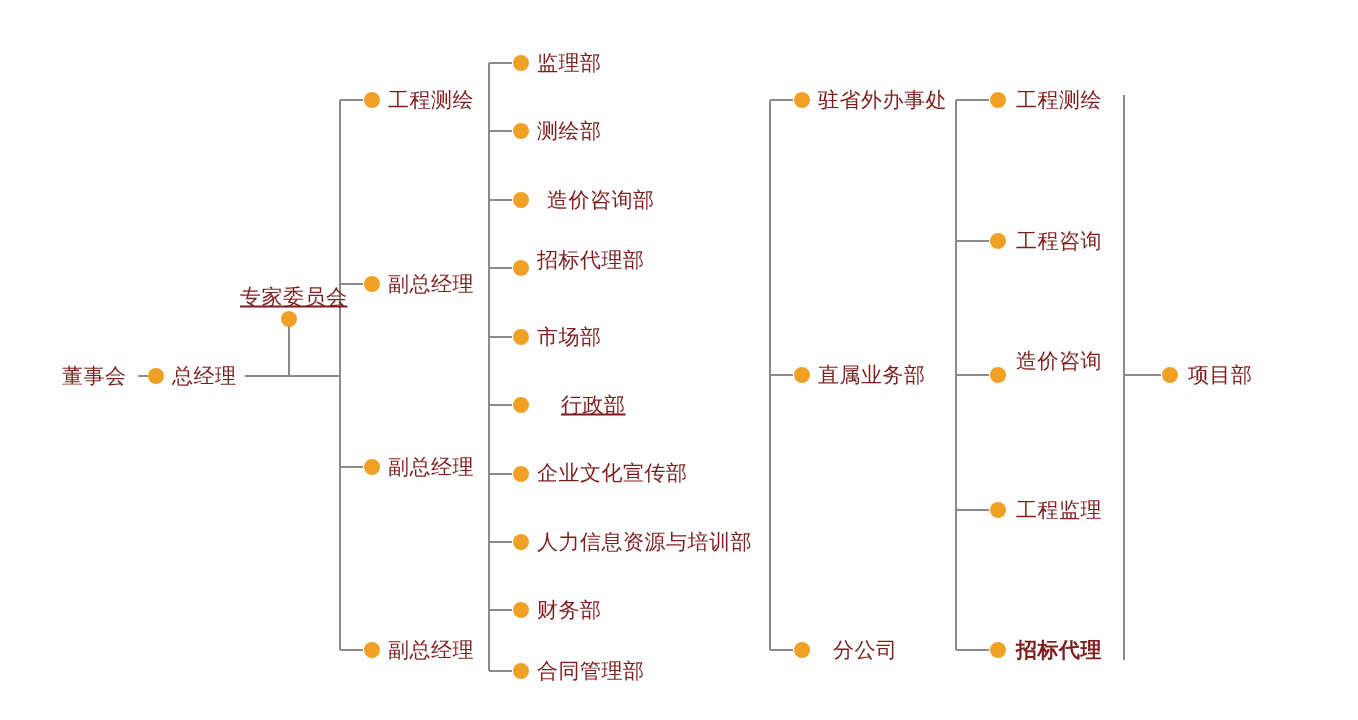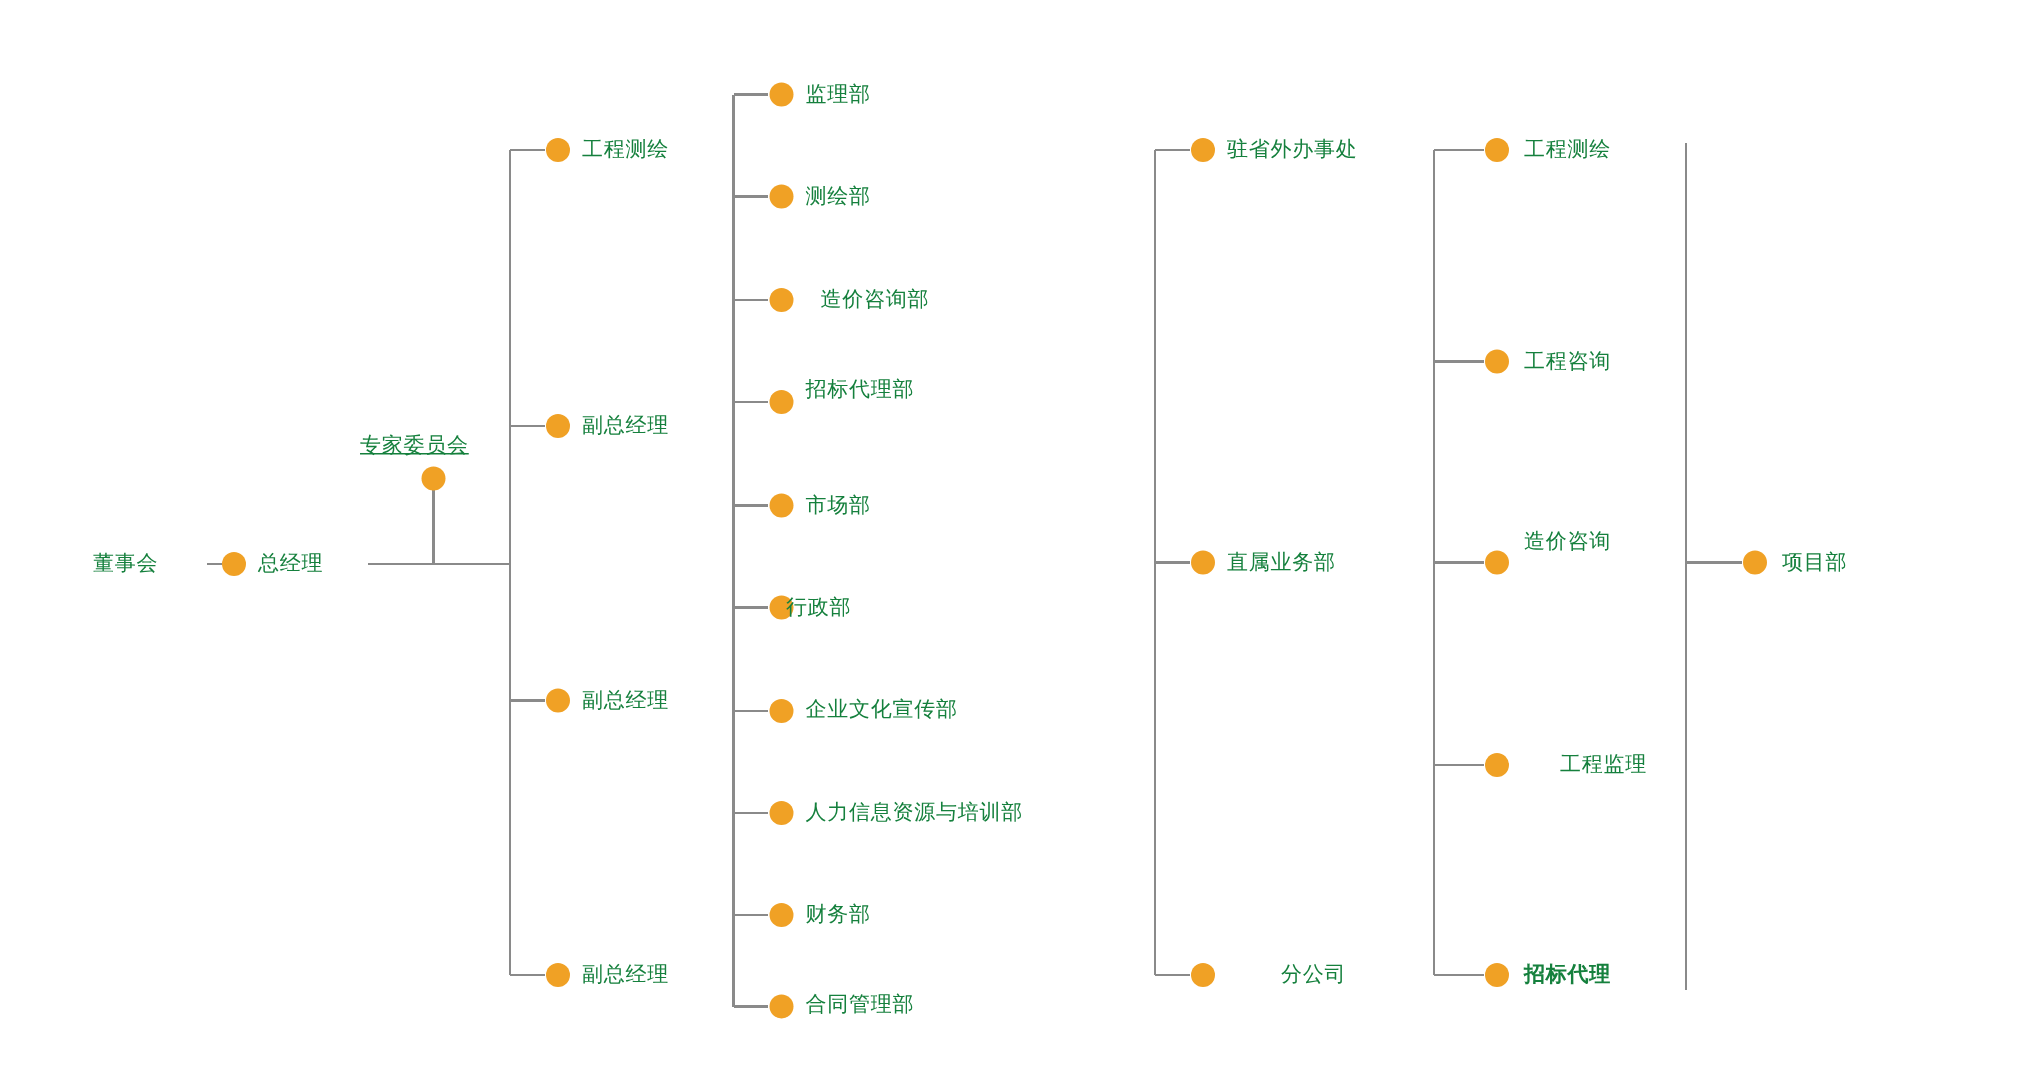--- a/index.html
+++ b/index.html
@@ -18,22 +18,22 @@
   }
   #org-svg {
     position: absolute;
     left: 0;
     top: 0;
     width: 1358px;
     height: 720px;
   }
   .node-label {
     position: absolute;
-    font-size: 14px;
-    color: #15803d;
+    font-size: 21px;
+    color: #7f1d1d;
     white-space: nowrap;
     line-height: 1;
     letter-spacing: 0.5px;
     transform: translateY(-50%);
   }
   .node-dot {
     position: absolute;
     width: 16px;
     height: 16px;
     border-radius: 50%;
@@ -100,42 +100,42 @@
       <div class="node-label" style="left: 537px; top: 63px;">监理部</div>
       <div class="node-dot" style="left: 521px; top: 131px; background: rgb(240, 161, 37);"></div>
       <div class="node-label" style="left: 537px; top: 131px;">测绘部</div>
       <div class="node-dot" style="left: 521px; top: 200px; background: rgb(240, 161, 37);"></div>
       <div class="node-label" style="left: 547px; top: 200px;">造价咨询部</div>
       <div class="node-dot" style="left: 521px; top: 268px; background: rgb(240, 161, 37);"></div>
       <div class="node-label" style="left: 537px; top: 260px;">招标代理部</div>
       <div class="node-dot" style="left: 521px; top: 337px; background: rgb(240, 161, 37);"></div>
       <div class="node-label" style="left: 537px; top: 337px;">市场部</div>
       <div class="node-dot" style="left: 521px; top: 405px; background: rgb(240, 161, 37);"></div>
-      <div class="node-label" style="left: 524px; top: 405px;">行政部</div>
+      <div class="node-label" style="left: 561px; top: 405px; text-decoration: underline;">行政部</div>
       <div class="node-dot" style="left: 521px; top: 474px; background: rgb(240, 161, 37);"></div>
       <div class="node-label" style="left: 537px; top: 474px; font-family: Liberation Mono, monospace;">企业文化宣传部</div>
       <div class="node-dot" style="left: 521px; top: 542px; background: rgb(240, 161, 37);"></div>
       <div class="node-label" style="left: 537px; top: 542px;">人力信息资源与培训部</div>
       <div class="node-dot" style="left: 521px; top: 610px; background: rgb(240, 161, 37);"></div>
       <div class="node-label" style="left: 537px; top: 610px;">财务部</div>
       <div class="node-dot" style="left: 521px; top: 671px; background: rgb(240, 161, 37);"></div>
       <div class="node-label" style="left: 537px; top: 671px; font-family: Liberation Serif, serif;">合同管理部</div>
       <div class="node-dot" style="left: 802px; top: 100px; background: rgb(240, 161, 37);"></div>
       <div class="node-label" style="left: 818px; top: 100px;">驻省外办事处</div>
       <div class="node-dot" style="left: 802px; top: 375px; background: rgb(240, 161, 37);"></div>
       <div class="node-label" style="left: 818px; top: 375px;">直属业务部</div>
       <div class="node-dot" style="left: 802px; top: 650px; background: rgb(240, 161, 37);"></div>
-      <div class="node-label" style="left: 854px; top: 650px;">分公司</div>
+      <div class="node-label" style="left: 833px; top: 650px;">分公司</div>
       <div class="node-dot" style="left: 998px; top: 100px; background: rgb(240, 161, 37);"></div>
       <div class="node-label" style="left: 1016px; top: 100px;">工程测绘</div>
       <div class="node-dot" style="left: 998px; top: 241px; background: rgb(240, 161, 37);"></div>
       <div class="node-label" style="left: 1016px; top: 241px;">工程咨询</div>
       <div class="node-dot" style="left: 998px; top: 375px; background: rgb(240, 161, 37);"></div>
       <div class="node-label" style="left: 1016px; top: 361px;">造价咨询</div>
       <div class="node-dot" style="left: 998px; top: 510px; background: rgb(240, 161, 37);"></div>
-      <div class="node-label" style="left: 1016px; top: 510px; margin-left: 24px;">工程监理</div>
+      <div class="node-label" style="left: 1016px; top: 510px;">工程监理</div>
       <div class="node-dot" style="left: 998px; top: 650px; background: rgb(240, 161, 37);"></div>
       <div class="node-label" style="left: 1016px; top: 650px; font-weight: bold;">招标代理</div>
       <div class="node-dot" style="left: 1170px; top: 375px; background: rgb(240, 161, 37);"></div>
       <div class="node-label" style="left: 1188px; top: 375px;">项目部</div>
     </div>
 
 </div>
 
 </body></html>

